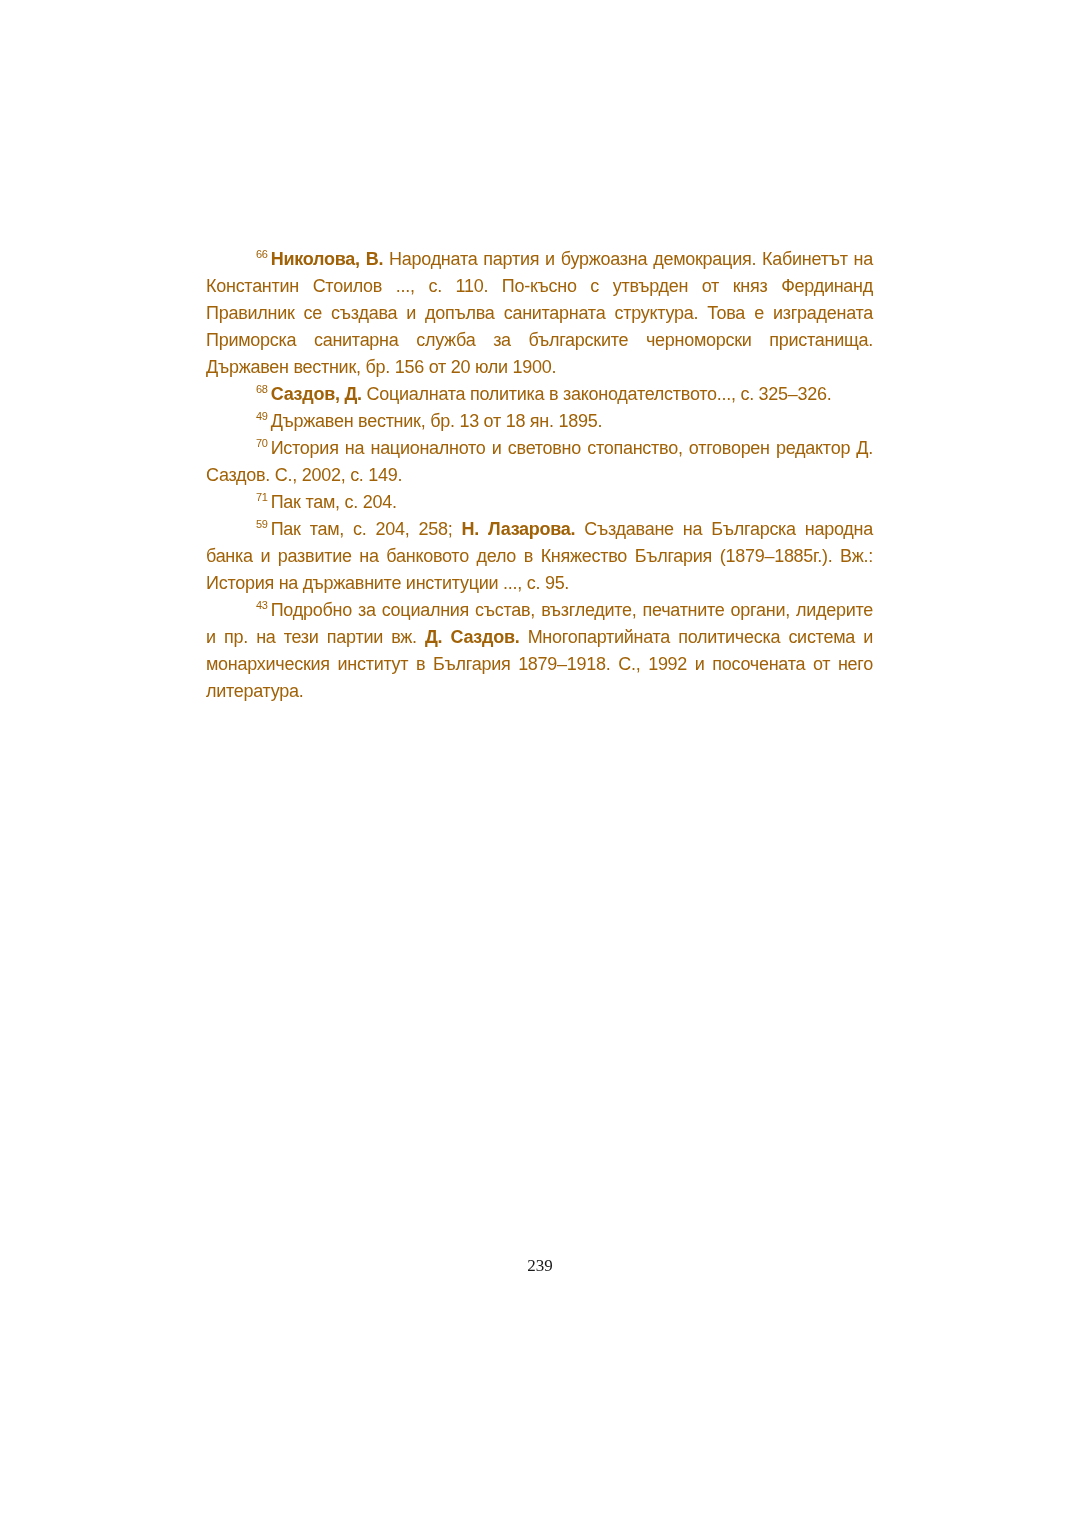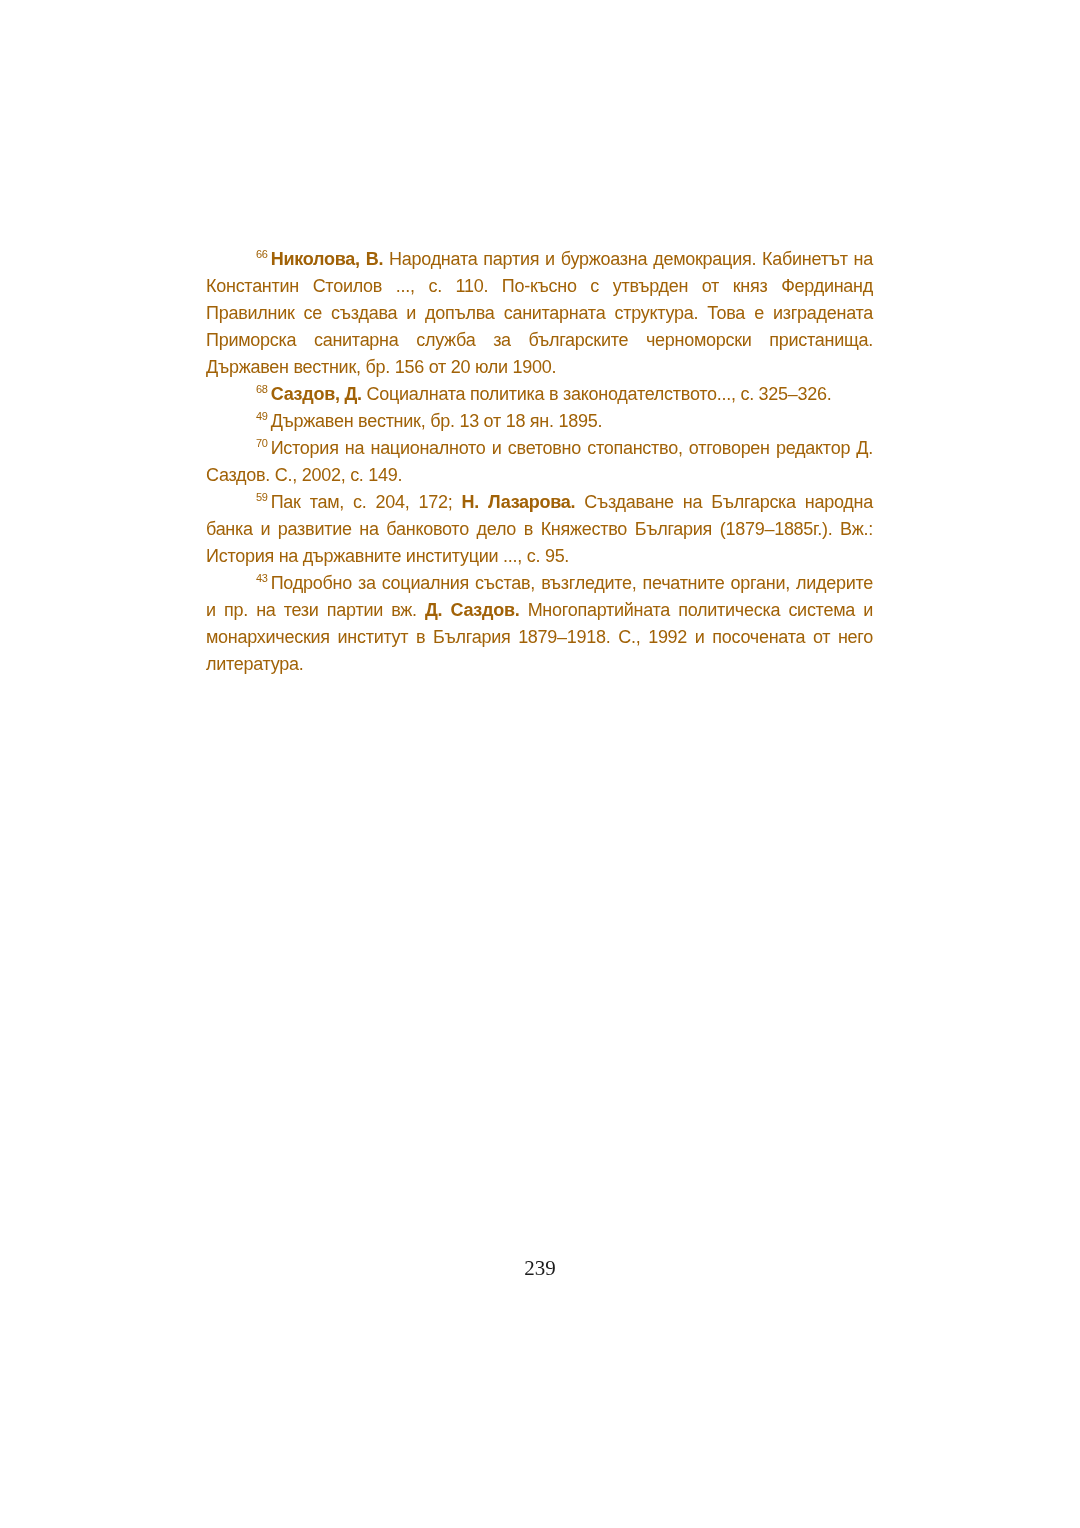--- a/index.html
+++ b/index.html
@@ -43,30 +43,31 @@
     top: -7px;
     margin-right: 3px;
   }
   .page-number {
     position: absolute;
     top: 1256px;
     left: 0;
     width: 1080px;
     text-align: center;
     font-family: "Liberation Serif", serif;
-    font-size: 21px;
+    font-size: 17px;
     color: #1b1b1b;
   }
 </style>
 </head>
 <body>
 
 <div class="page">
   <div class="footnotes" id="footnotes">
       <p class="footnote"><sup class="fn-marker">66</sup><span class="bold">Николова, В. </span><span>Народната партия и буржоазна демокрация. Кабинетът на Константин Стоилов ..., с. 110. По-късно с утвърден от княз Фердинанд Правилник се създава и допълва санитарната структура. Това е изградената Приморска санитарна служба за българските черноморски пристанища. Държавен вестник, бр. 156 от 20 юли 1900.</span></p>
       <p class="footnote"><sup class="fn-marker">68</sup><span class="bold">Саздов, Д. </span><span>Социалната политика в законодателството..., с. 325–326.</span></p>
       <p class="footnote"><sup class="fn-marker">49</sup><span>Държавен вестник, бр. 13 от 18 ян. 1895.</span></p>
       <p class="footnote"><sup class="fn-marker">70</sup><span>История на националното и световно стопанство, отговорен редактор Д. Саздов. С., 2002, с. 149.</span></p>
-      <p class="footnote"><sup class="fn-marker">59</sup><span>Пак там, с. 204, 172; </span><span class="bold">Н. Лазарова. </span><span>Създаване на Българска народна банка и развитие на банковото дело в Княжество България (1879–1885г.). Вж.: История на държавните институции ..., с. 95.</span></p>
+      <p class="footnote"><sup class="fn-marker">71</sup><span>Пак там, с. 204.</span></p>
+      <p class="footnote"><sup class="fn-marker">59</sup><span>Пак там, с. 204, 258; </span><span class="bold">Н. Лазарова. </span><span>Създаване на Българска народна банка и развитие на банковото дело в Княжество България (1879–1885г.). Вж.: История на държавните институции ..., с. 95.</span></p>
       <p class="footnote"><sup class="fn-marker">43</sup><span>Подробно за социалния състав, възгледите, печатните органи, лидерите и пр. на тези партии вж. </span><span class="bold">Д. Саздов. </span><span>Многопартийната политическа система и монархическия институт в България 1879–1918. С., 1992 и посочената от него литература.</span></p>
     </div>
   <div class="page-number">239</div>
 </div>
 
 </body></html>

